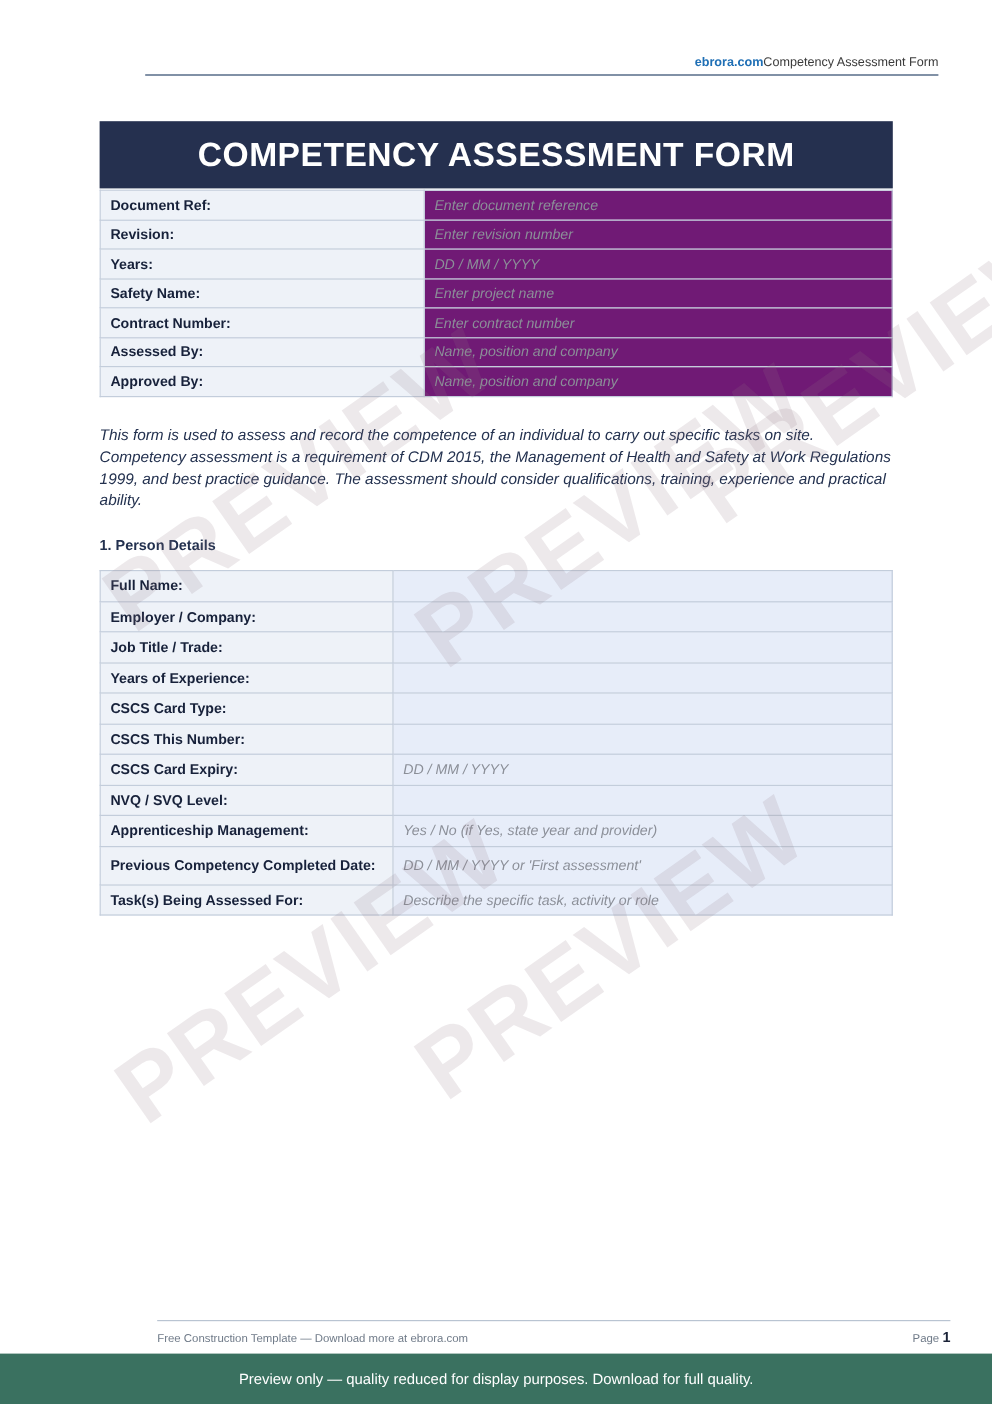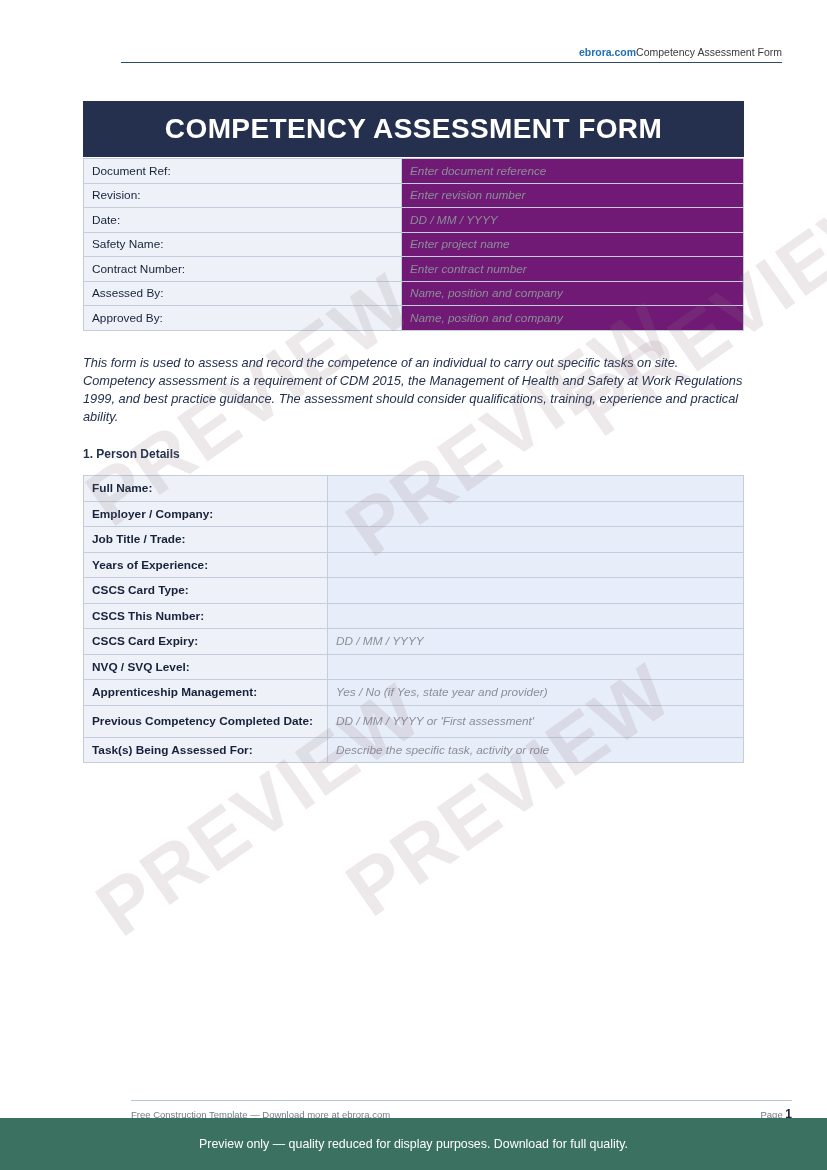--- a/index.html
+++ b/index.html
@@ -100,23 +100,23 @@
     z-index: 2;
   }
   .meta-table td {
     border: 1px solid #c3cddb;
     height: 24.5px;
     padding: 2px 8px;
     font-size: 11.8px;
     vertical-align: middle;
   }
   .meta-table td.label {
-    width: 318px;
+    width: 270px;
     background: #eef2f8;
-    font-weight: 400;
+    font-weight: 700;
     color: #17213a;
     margin-left: 36px;
   }
   .meta-table td.value {
     background: #701a75;
     color: #8b8f98;
     font-style: italic;
   }
 
   
@@ -194,21 +194,21 @@
     font-size: 12px;
     color: #1b2338;
     font-weight: 700;
   }
 
   
   .preview-bar {
     position: absolute;
     left: 0; bottom: 0;
     width: 827px;
-    height: 52px;
+    height: 42px;
     background: #3a7160;
     display: flex;
     align-items: center;
     justify-content: center;
     z-index: 5;
   }
   .preview-bar span {
     color: #ffffff;
     font-size: 12.4px;
   }
@@ -231,21 +231,21 @@
     <tbody>
         <tr>
           <td class="label">Document Ref:</td>
           <td class="value">Enter document reference</td>
         </tr>
         <tr>
           <td class="label">Revision:</td>
           <td class="value">Enter revision number</td>
         </tr>
         <tr>
-          <td class="label">Date:</td>
+          <td class="label">Years:</td>
           <td class="value">DD / MM / YYYY</td>
         </tr>
         <tr>
           <td class="label">Safety Name:</td>
           <td class="value">Enter project name</td>
         </tr>
         <tr>
           <td class="label">Contract Number:</td>
           <td class="value">Enter contract number</td>
         </tr>

